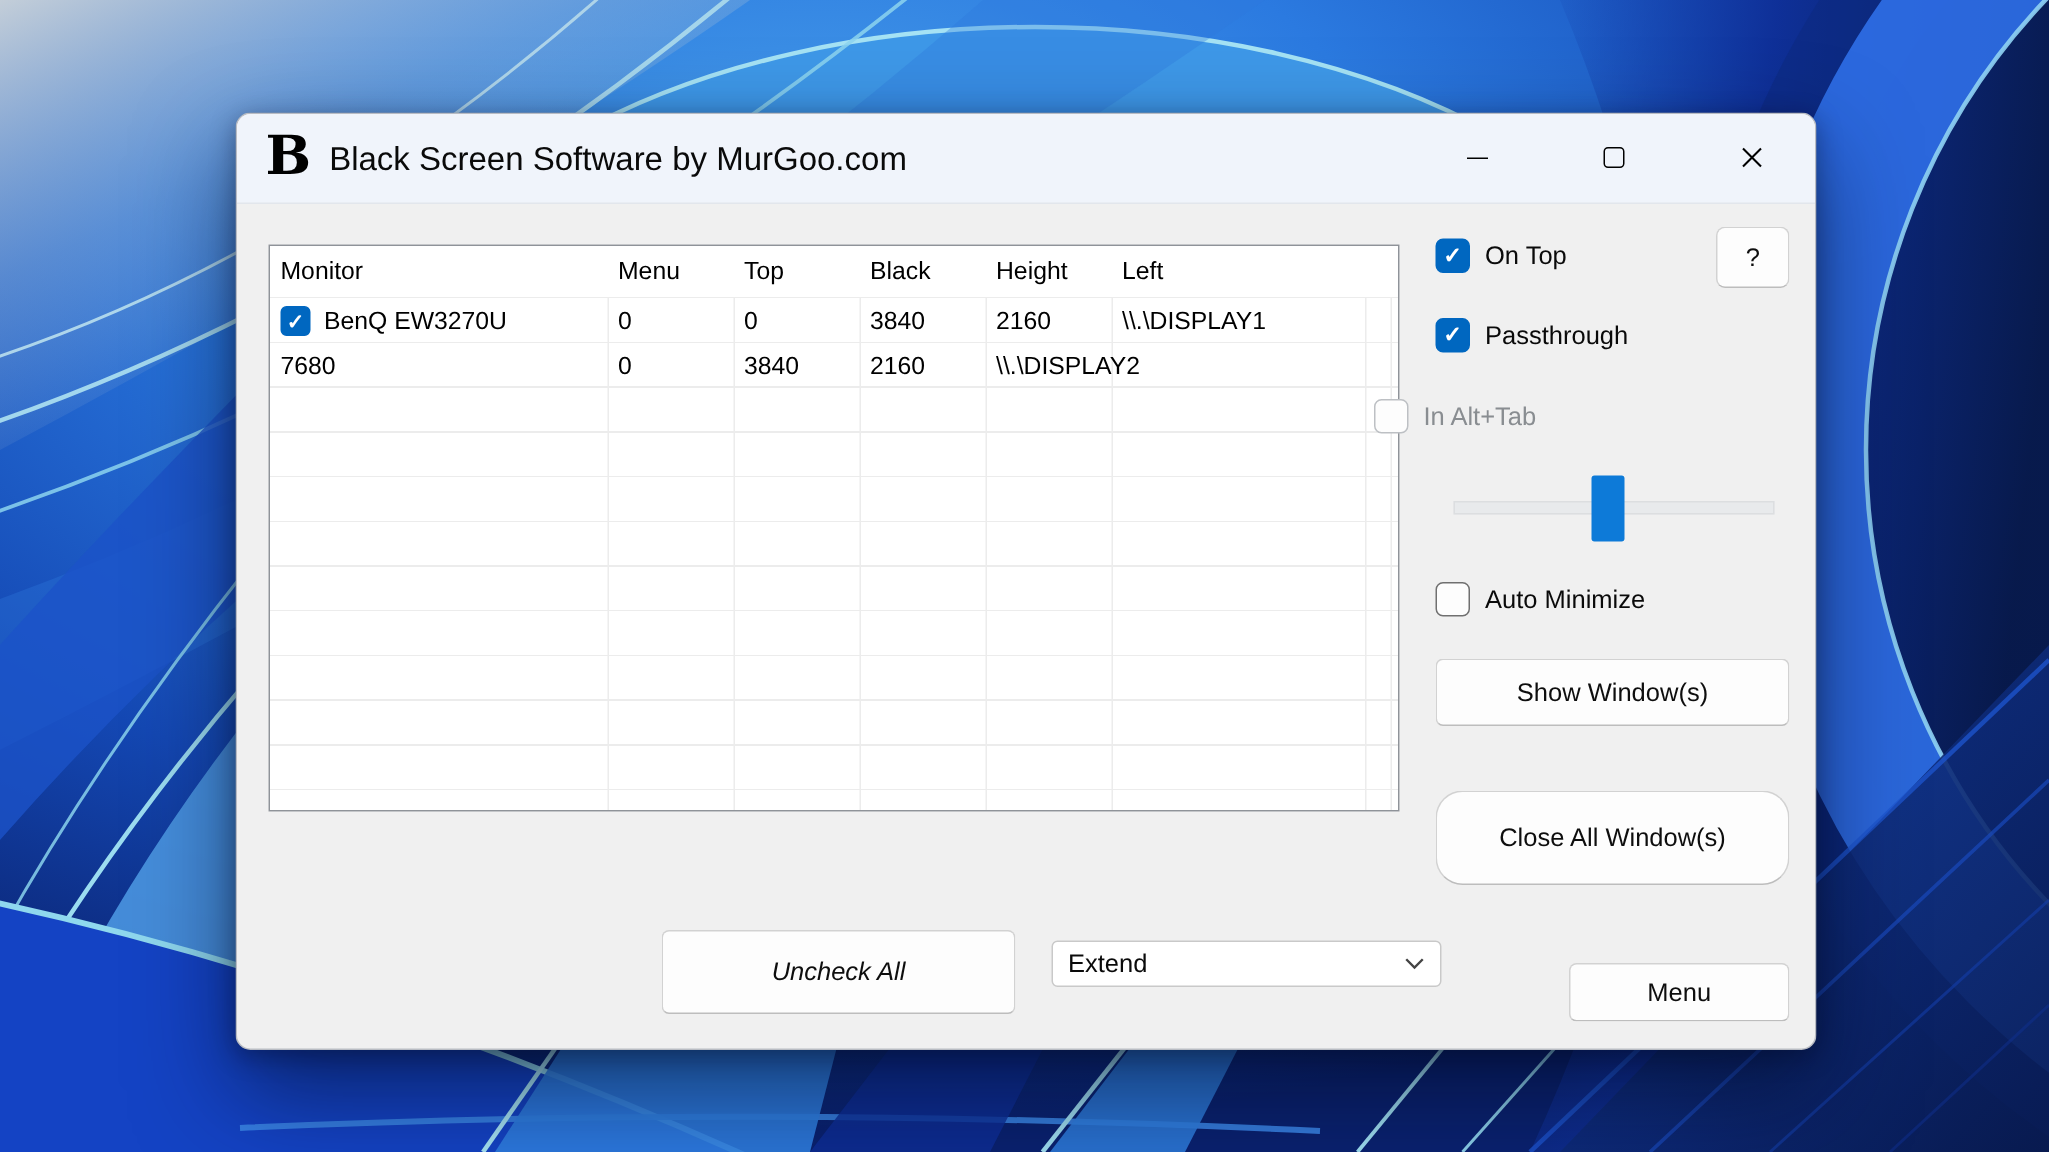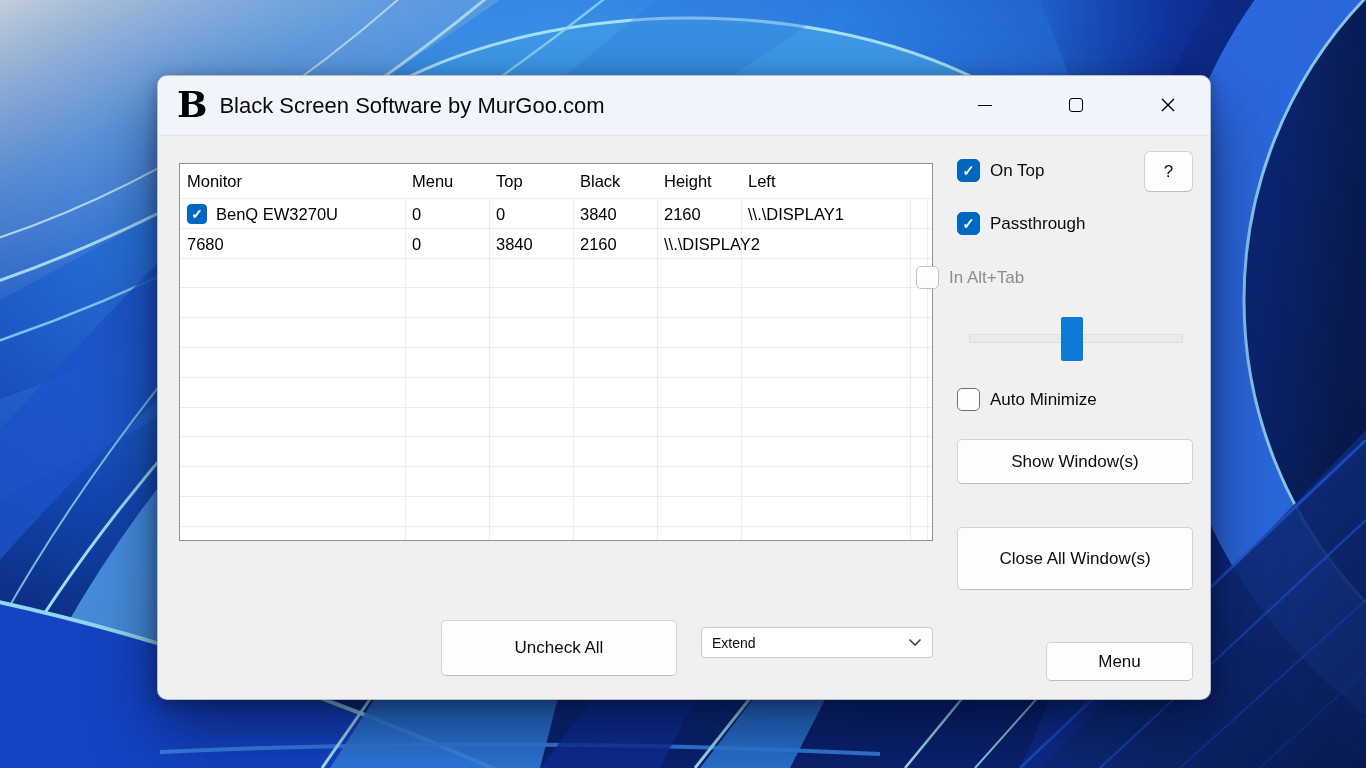--- a/index.html
+++ b/index.html
@@ -44,21 +44,21 @@
   .pbx .tick { display:none; color:#fff; font-size:15px; font-weight:bold; line-height:1; }
   .pbx.checked .tick { display:block; }
   .chkrow.disabled { color:#898d91; }
   .chkrow.disabled .pbx { border-color:#bdc0c4; }
 
   .btn { position:absolute; background:#fdfdfd; border:1px solid #d2d2d2; border-bottom-color:#bdbdbd; border-radius:5px; display:flex; align-items:center; justify-content:center; font-size:17px; color:#0e0e0e; cursor:default; }
 
   .slider-track { position:absolute; left:811px; top:258px; width:214px; height:9px; background:#e8eaec; border:1px solid #dcdee0; }
   .slider-thumb { position:absolute; left:903px; top:241px; width:22px; height:44px; background:#0d7ad8; border-radius:2px; }
 
-  .combo { position:absolute; left:543px; top:551px; width:232px; height:31px; background:#fff; border:1px solid #c9c9c9; border-radius:4px; display:flex; align-items:center; font-size:14px; color:#0a0a0a; padding:0 10px; justify-content:space-between; }
+  .combo { position:absolute; left:543px; top:551px; width:260px; height:31px; background:#fff; border:1px solid #c9c9c9; border-radius:4px; display:flex; align-items:center; font-size:17px; color:#0a0a0a; padding:0 10px; justify-content:space-between; }
 </style>
 </head>
 <body>
 
 <div class="desktop">
 
   <svg class="wallpaper" width="1366" height="768" viewBox="0 0 1366 768" preserveAspectRatio="none">
     <defs>
       <radialGradient id="sky" cx="40%" cy="18%" r="80%">
         <stop offset="0%" stop-color="#49a0ea"></stop>
@@ -204,23 +204,23 @@
 
     <div class="slider-track"></div>
     <div class="slider-thumb"></div>
 
     <div class="chkrow" style="left:799px; top:312px;text-align:right;">
       <span class="pbx"></span>
       <span>Auto Minimize</span>
     </div>
 
     <div class="btn" style="left:799px; top:363px; width:236px; height:45px;">Show Window(s)</div>
-    <div class="btn" style="left:799px; top:451px; width:236px; height:63px;">Close All Window(s)</div>
-
-    <div class="btn" style="left:283px; top:544px; width:236px; height:56px;">Uncheck All</div>
+    <div class="btn" style="left:799px; top:451px; width:236px; height:63px;border-radius:18px;">Close All Window(s)</div>
+
+    <div class="btn" style="left:283px; top:544px; width:236px; height:56px;font-style:italic;">Uncheck All</div>
 
     <div class="combo">
       <span>Extend</span>
       <svg width="14" height="9" viewBox="0 0 14 9">
         <path d="M1.5,1.5 L7,7 L12.5,1.5" stroke="#444" stroke-width="1.6" fill="none"></path>
       </svg>
     </div>
 
     <div class="btn" style="left:888px; top:566px; width:147px; height:39px;">Menu</div>
 

